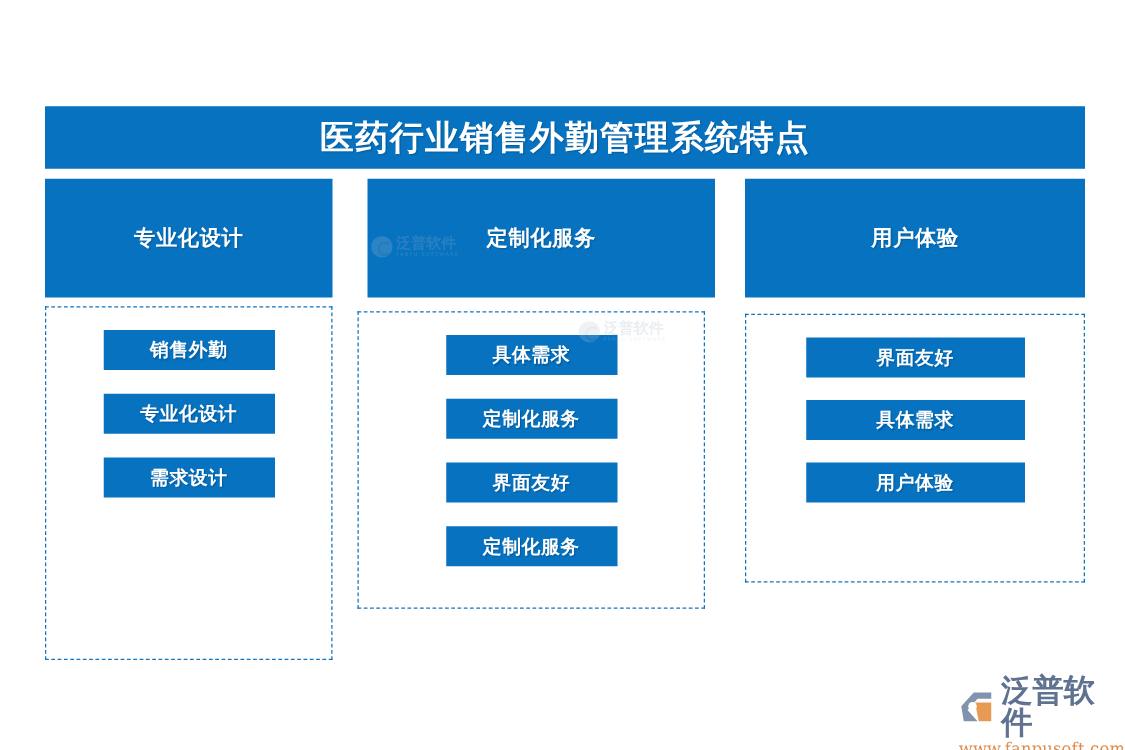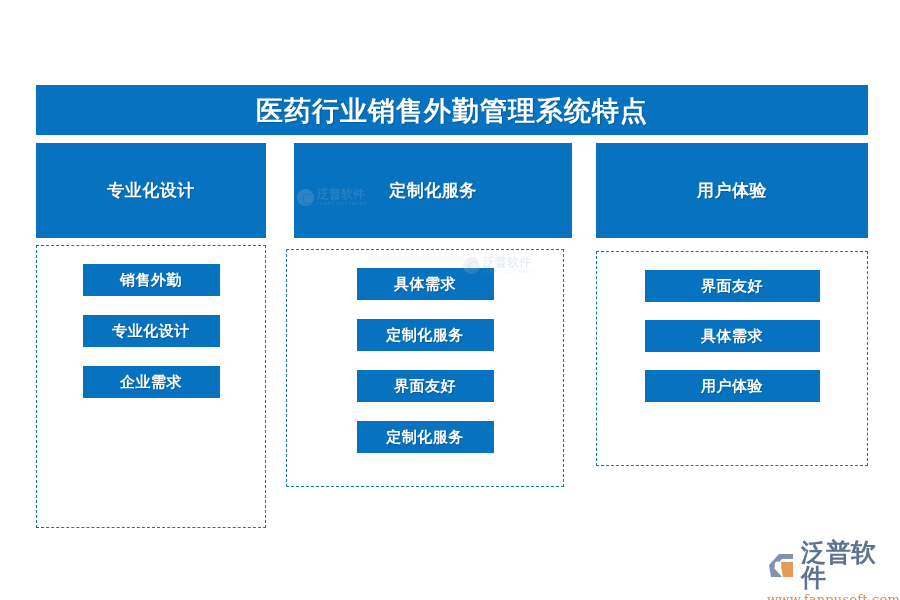--- a/index.html
+++ b/index.html
@@ -197,21 +197,21 @@
     <span class="col-header-text">定制化服务</span>
   </div>
   <div class="col-header" id="header-2">
     <span class="col-header-text">用户体验</span>
   </div>
 
   <div class="panel" id="panel-0">
     <div class="panel-inner">
       <div class="item-box">销售外勤</div>
       <div class="item-box">专业化设计</div>
-      <div class="item-box">企业需求</div>
+      <div class="item-box">需求设计</div>
     </div>
   </div>
 
   <div class="panel" id="panel-1">
     <div class="panel-inner">
       <div class="item-box">具体需求</div>
       <div class="item-box">定制化服务</div>
       <div class="item-box">界面友好</div>
       <div class="item-box">定制化服务</div>
     </div>

